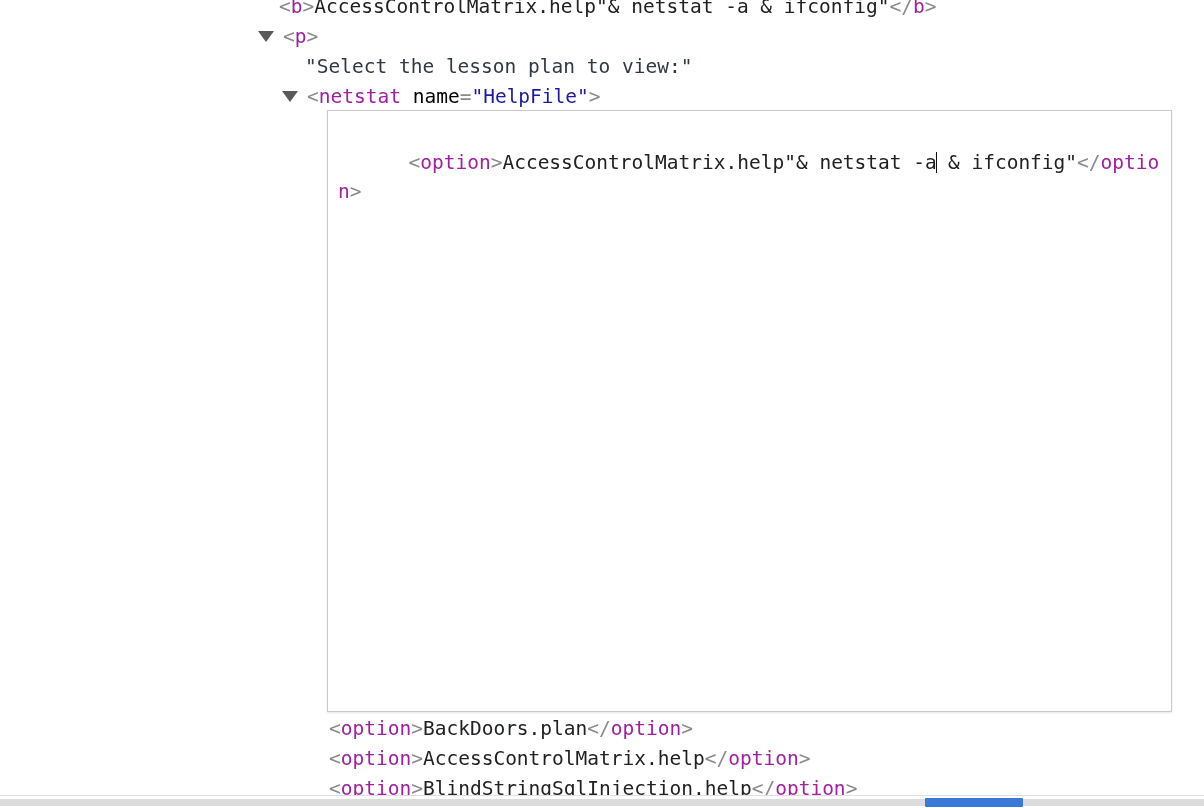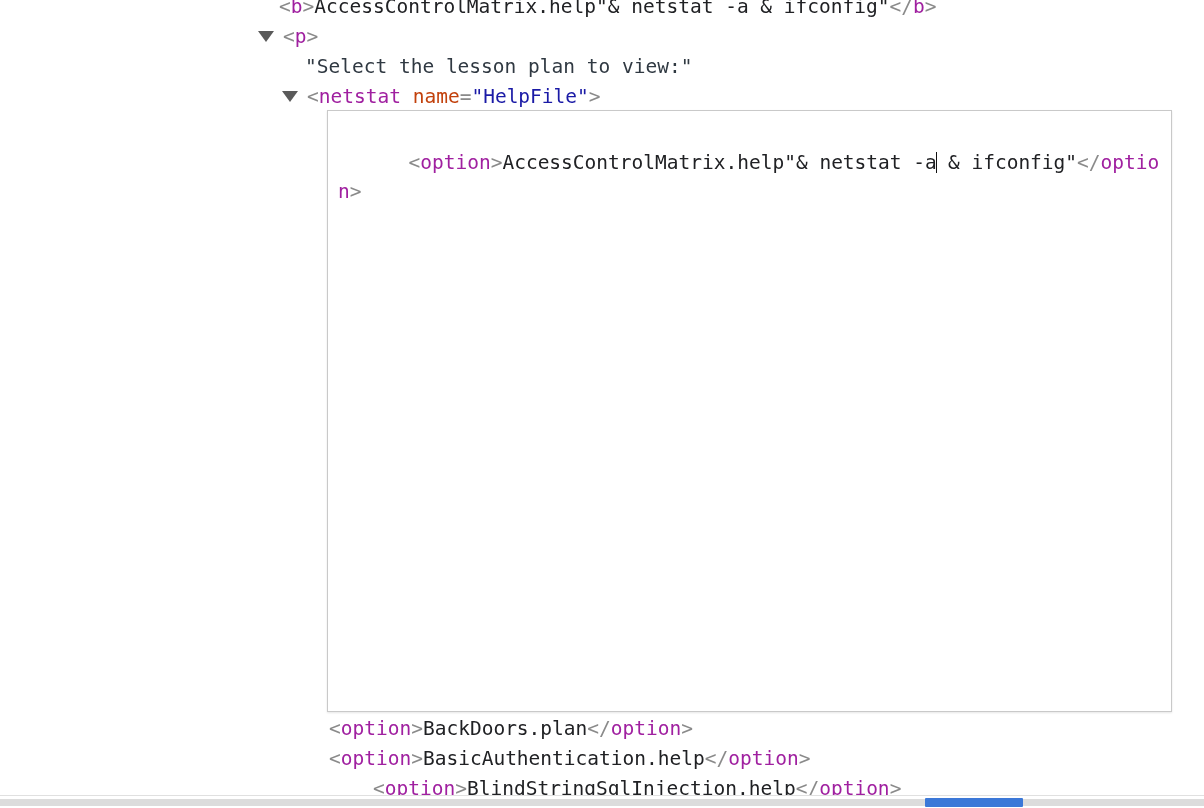--- a/index.html
+++ b/index.html
@@ -37,21 +37,21 @@
     width: 0;
     height: 0;
     border-left: 8px solid transparent;
     border-right: 8px solid transparent;
     border-top: 11px solid #5a5a5a;
   }
 
   
   .tag      { color: #a020a0; }
   .angle    { color: #8a8a8a; }
-  .attrname { color: #c2410c; }
+  .attrname { color: #000000; }
   .attrval  { color: #1a1aa6; }
   .textnode { color: #303942; }
   .plain    { color: #202124; }
 
   
   #node-edit-box {
     position: absolute;
     left: 327px;
     top: 110px;
     width: 845px;
@@ -116,22 +116,22 @@
 <div id="devtools-dom-tree">
 
   <div id="dom-rows">
       <div class="dom-row" style="left: 279px; top: -8px;"><span class="angle">&lt;</span><span class="tag">b</span><span class="angle">&gt;</span><span class="plain">AccessControlMatrix.help"&amp; netstat -a &amp; ifconfig"</span><span class="angle">&lt;/</span><span class="tag">b</span><span class="angle">&gt;</span></div>
       <div class="twisty" style="left: 258px; top: 31px;"></div>
       <div class="dom-row" style="left: 283px; top: 22px;"><span class="angle">&lt;</span><span class="tag">p</span><span class="angle">&gt;</span></div>
       <div class="dom-row" style="left: 305px; top: 52px;"><span class="textnode">"Select the lesson plan to view:"</span></div>
       <div class="twisty" style="left: 282px; top: 91px;"></div>
       <div class="dom-row" style="left: 307px; top: 82px;"><span class="angle">&lt;</span><span class="tag">netstat</span><span class="plain"> </span><span class="attrname">name</span><span class="angle">=</span><span class="attrval">"HelpFile"</span><span class="angle">&gt;</span></div>
       <div class="dom-row" style="left: 329px; top: 714px;"><span class="angle">&lt;</span><span class="tag">option</span><span class="angle">&gt;</span><span class="plain">BackDoors.plan</span><span class="angle">&lt;/</span><span class="tag">option</span><span class="angle">&gt;</span></div>
-      <div class="dom-row" style="left: 329px; top: 744px;"><span class="angle">&lt;</span><span class="tag">option</span><span class="angle">&gt;</span><span class="plain">BasicAuthentication.help</span><span class="angle">&lt;/</span><span class="tag">option</span><span class="angle">&gt;</span></div>
-      <div class="dom-row" style="left: 329px; top: 774px; margin-left: 44px;"><span class="angle">&lt;</span><span class="tag">option</span><span class="angle">&gt;</span><span class="plain">BlindStringSqlInjection.help</span><span class="angle">&lt;/</span><span class="tag">option</span><span class="angle">&gt;</span></div>
+      <div class="dom-row" style="left: 329px; top: 744px;"><span class="angle">&lt;</span><span class="tag">option</span><span class="angle">&gt;</span><span class="plain">AccessControlMatrix.help</span><span class="angle">&lt;/</span><span class="tag">option</span><span class="angle">&gt;</span></div>
+      <div class="dom-row" style="left: 329px; top: 774px;"><span class="angle">&lt;</span><span class="tag">option</span><span class="angle">&gt;</span><span class="plain">BlindStringSqlInjection.help</span><span class="angle">&lt;/</span><span class="tag">option</span><span class="angle">&gt;</span></div>
     </div>
 
   <div id="node-edit-box">
     <div id="node-edit-text">
       <span class="angle">&lt;</span><span class="tag">option</span><span class="angle">&gt;</span><span class="plain">AccessControlMatrix.help"&amp; netstat -a</span><span class="caret"></span><span class="plain"> &amp; ifconfig"</span><span class="angle">&lt;/</span><span class="tag">option</span><span class="angle">&gt;</span>
     </div>
   </div>
 
   <div id="horizontal-scrollbar">
     <div id="scroll-track" style="background: rgb(220, 220, 220);"></div>

